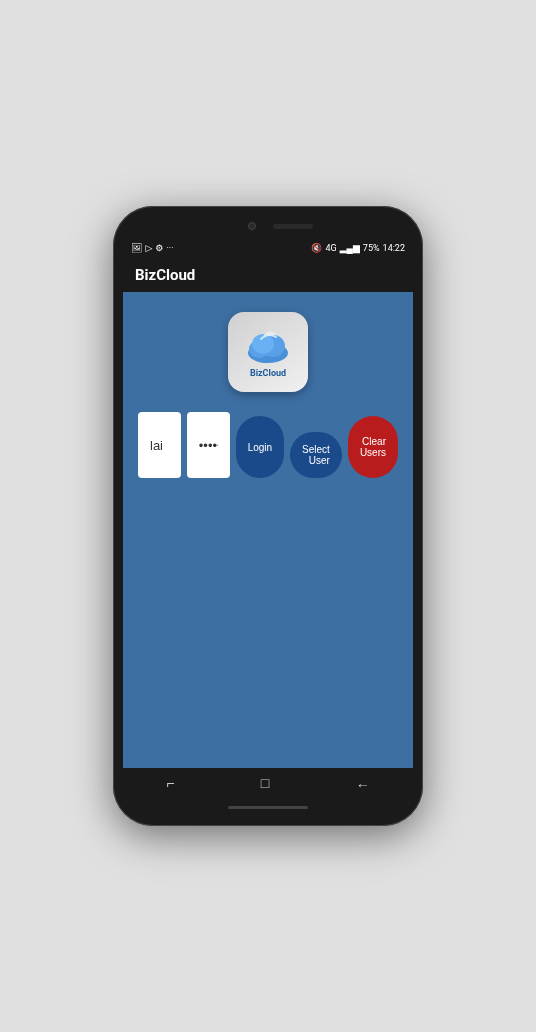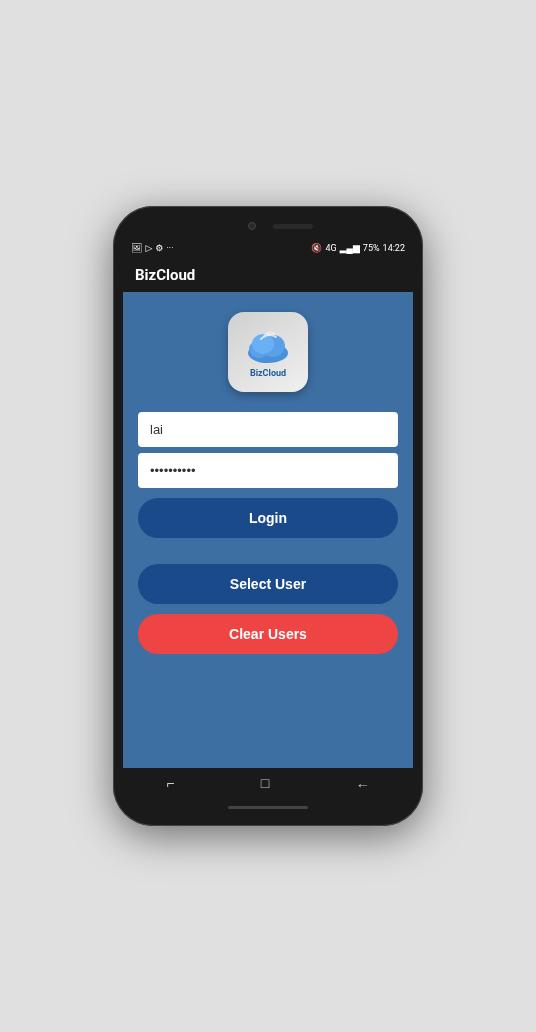--- a/index.html
+++ b/index.html
@@ -131,21 +131,21 @@
     .logo-text {
       font-size: 9px;
       font-weight: bold;
       color: #1a5a9a;
       margin-top: 1px;
     }
 
     .form-section {
       width: 100%;
       display: flex;
-      flex-direction: column;
+      flex-direction: row;
       gap: 6px;
     }
 
     .input-field {
       width: 100%;
       padding: 10px 12px;
       background: white;
       border: none;
       border-radius: 4px;
       font-size: 13px;
@@ -155,38 +155,39 @@
 
     .input-field::placeholder {
       color: #aaa;
     }
 
     .btn {
       width: 100%;
       padding: 12px;
       border: none;
       border-radius: 25px;
-      font-size: 14px;
-      font-weight: bold;
+      font-size: 10px;
+      font-weight: normal;
       cursor: pointer;
       color: white;
       margin-top: 4px;
+      text-align: right;
     }
 
     .btn-login {
       background: #1a4a8a;
     }
 
     .btn-select-user {
       background: #1a4a8a;
       margin-top: 20px;
     }
 
     .btn-clear-users {
-      background: #ef4444;
+      background: #b91c1c;
     }
 
     .phone-bottom-bar {
       height: 30px;
       background: #1a1a1a;
       display: flex;
       justify-content: space-around;
       align-items: center;
       border-radius: 0 0 8px 8px;
       flex-shrink: 0;

